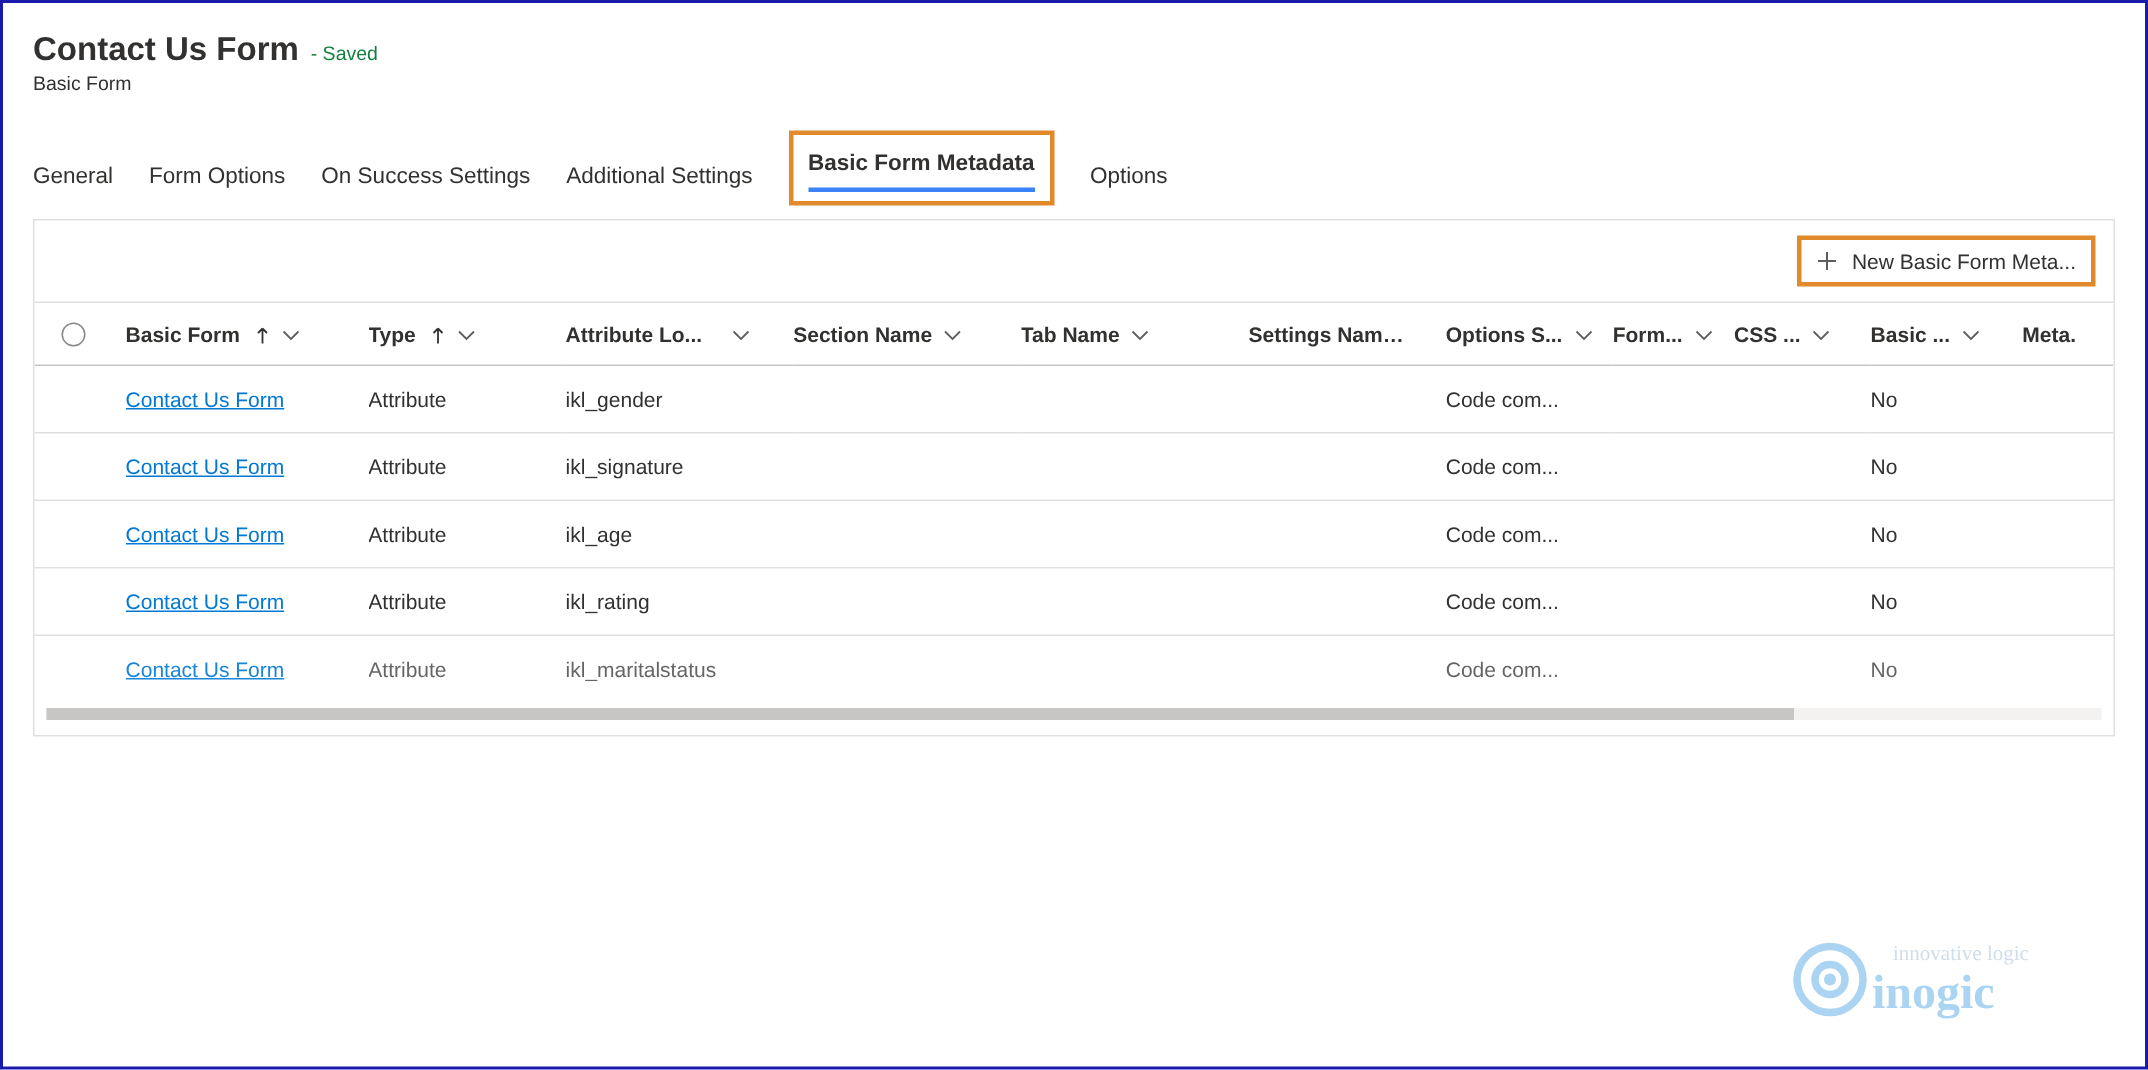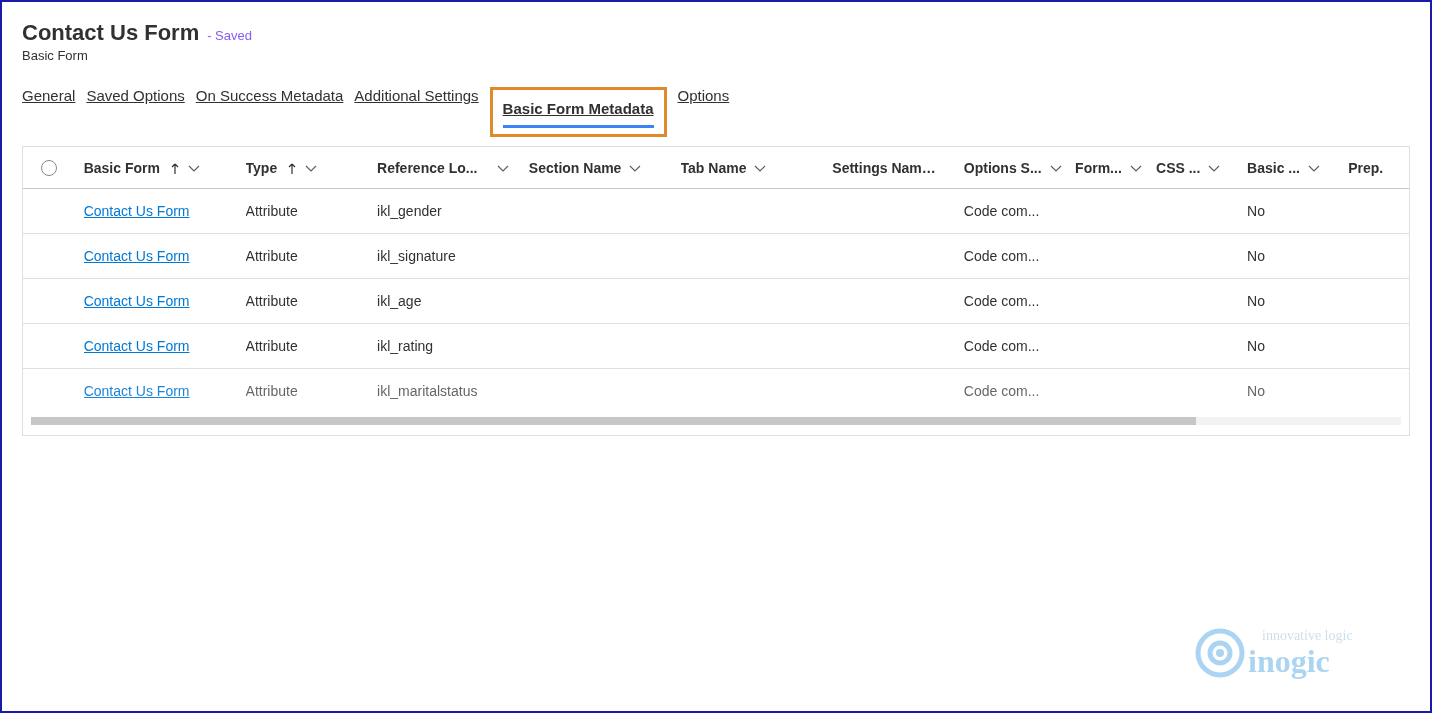--- a/index.html
+++ b/index.html
@@ -16,35 +16,35 @@
     }
     .header {
       padding: 18px 20px 6px 20px;
     }
     .header-title {
       font-size: 22px;
       font-weight: 600;
     }
     .header-saved {
       font-size: 13px;
-      color: #8b5cf6;
+      color: #15803d;
       font-weight: 400;
       margin-left: 4px;
     }
     .header-subtitle {
       font-size: 13px;
       color: #323130;
       margin-top: 2px;
     }
     .tabs {
       display: flex;
-      gap: 11px;
+      gap: 24px;
       padding: 18px 20px 0 20px;
       font-size: 15px;
-      text-decoration: underline;
+      align-items: flex-end;
     }
     .tab {
       padding-bottom: 8px;
       cursor: pointer;
       white-space: nowrap;
     }
     .tab.active {
       font-weight: 600;
       border-bottom: 3px solid #3b82f6;
     }
@@ -158,30 +158,42 @@
 <div class="header">
   <div>
     <span class="header-title">Contact Us Form</span>
     <span class="header-saved">- Saved</span>
   </div>
   <div class="header-subtitle">Basic Form</div>
 </div>
 
 <div class="tabs">
   <div class="tab">General</div>
-  <div class="tab">Saved Options</div>
-  <div class="tab">On Success Metadata</div>
+  <div class="tab">Form Options</div>
+  <div class="tab">On Success Settings</div>
   <div class="tab">Additional Settings</div>
   <div class="tab-highlight">
     <div class="tab active">Basic Form Metadata</div>
   </div>
   <div class="tab">Options</div>
 </div>
 
 <div class="grid-container">
+  <div class="toolbar">
+    <div class="new-btn-highlight">
+      <div class="new-btn">
+        <span class="plus-icon">
+          <svg width="14" height="14" viewBox="0 0 14 14">
+              <path d="M7 1v12M1 7h12" stroke="#605e5c" stroke-width="1.3"></path>
+            </svg>
+        </span>
+        <span>New Basic Form Meta...</span>
+      </div>
+    </div>
+  </div>
 
   <div class="grid-scroll">
     <table>
       <colgroup>
         <col style="width:60px">
         <col style="width:160px">
         <col style="width:130px">
         <col style="width:150px">
         <col style="width:150px">
         <col style="width:150px">
@@ -209,21 +221,21 @@
           <th>
             <span>Type</span>
             <span class="sort-arrow"><svg class="arrow-svg" width="10" height="12" viewBox="0 0 10 12">
                   <path d="M5 1v10M5 1l-3 3M5 1l3 3" stroke="#323130" stroke-width="1.2" fill="none"></path>
                 </svg></span>
             <span class="chev"><svg class="chev-svg" width="12" height="8" viewBox="0 0 12 8">
                   <path d="M1 1l5 5 5-5" stroke="#605e5c" stroke-width="1.2" fill="none"></path>
                 </svg></span>
           </th>
           <th>
-            <span>Reference Lo...</span>
+            <span>Attribute Lo...</span>
             <span class="chev" style="margin-left:16px"><svg class="chev-svg" width="12" height="8" viewBox="0 0 12 8">
                   <path d="M1 1l5 5 5-5" stroke="#605e5c" stroke-width="1.2" fill="none"></path>
                 </svg></span>
           </th>
           <th>
             <span>Section Name</span>
             <span class="chev"><svg class="chev-svg" width="12" height="8" viewBox="0 0 12 8">
                   <path d="M1 1l5 5 5-5" stroke="#605e5c" stroke-width="1.2" fill="none"></path>
                 </svg></span>
           </th>
@@ -257,21 +269,21 @@
                   <path d="M1 1l5 5 5-5" stroke="#605e5c" stroke-width="1.2" fill="none"></path>
                 </svg></span>
           </th>
           <th>
             <span>Basic ...</span>
             <span class="chev"><svg class="chev-svg" width="12" height="8" viewBox="0 0 12 8">
                   <path d="M1 1l5 5 5-5" stroke="#605e5c" stroke-width="1.2" fill="none"></path>
                 </svg></span>
           </th>
           <th>
-            <span>Prep.</span>
+            <span>Meta.</span>
           </th>
         </tr>
       </thead>
       <tbody>
         <tr>
           <td></td>
           <td><span class="link">Contact Us Form</span></td>
           <td>Attribute</td>
           <td>ikl_gender</td>
           <td></td>

